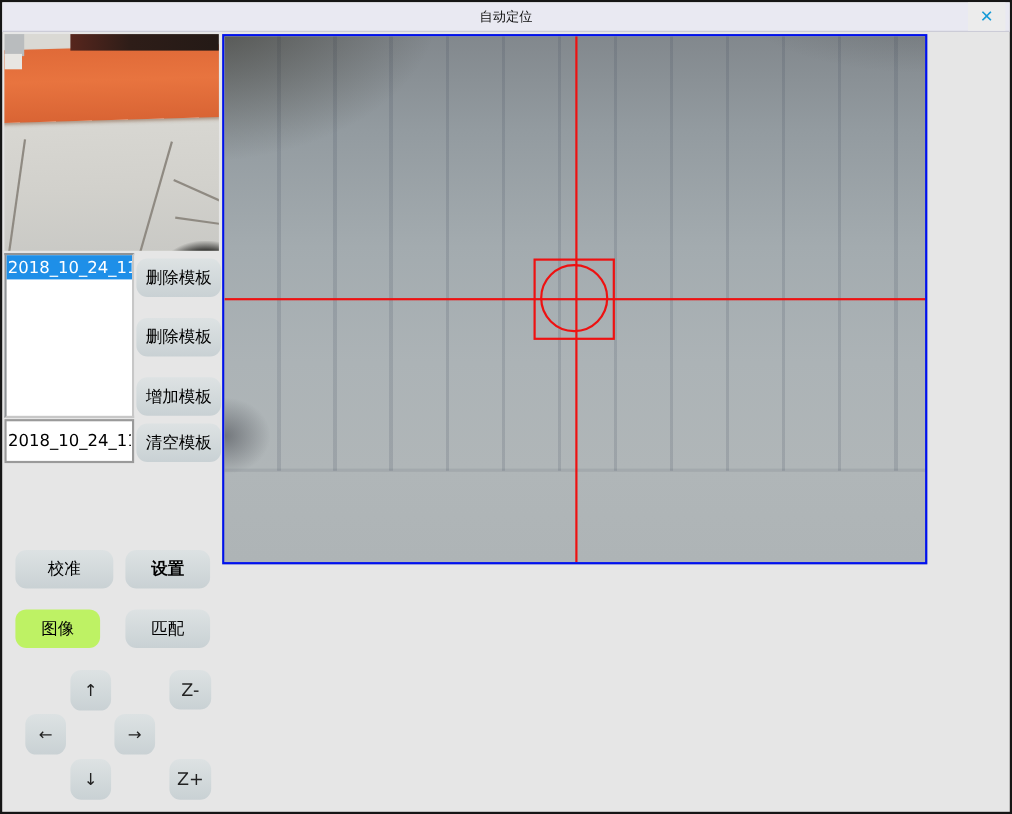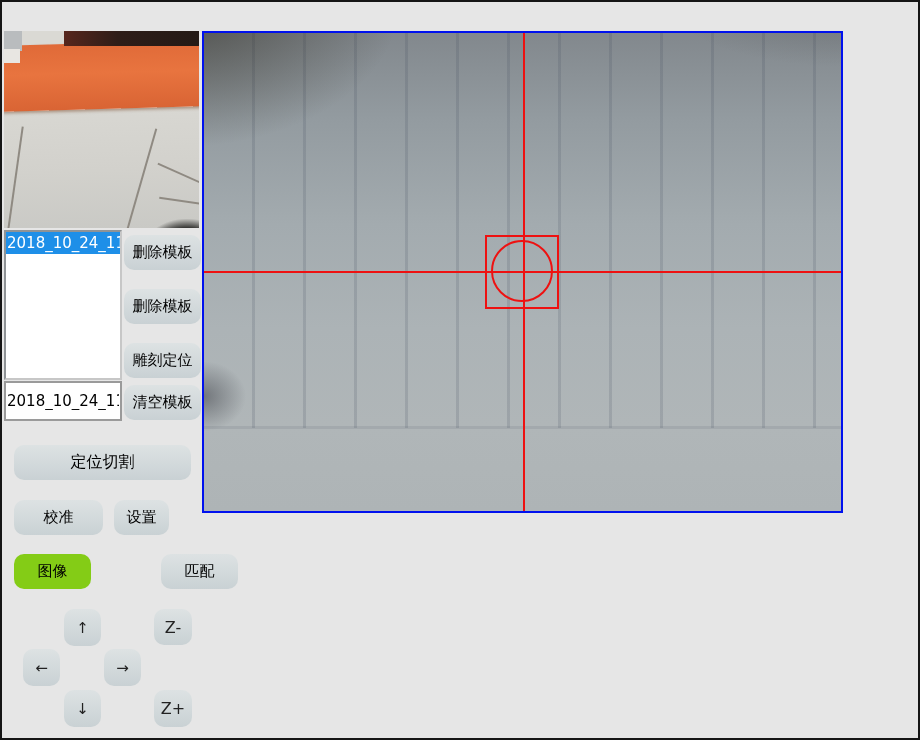--- a/index.html
+++ b/index.html
@@ -69,21 +69,21 @@
     background:#fff;border:2px solid #9a9a9a;font-size:15px;color:#000;
     padding:0 1px;outline:none;
   }
   
   .btn{
     position:absolute;border:none;border-radius:10px;
     background:linear-gradient(180deg,#dde2e3 0%,#d2d9db 55%,#c9d1d4 100%);
     color:#000;font-size:15px;text-align:center;cursor:pointer;padding:0;
   }
   .btn-tmpl{left:122px;width:77px;height:35px;text-align:center;}
-  .btn-red{background:#84cc16;}
+  .btn-red{background:#bef264;}
   .jog{font-size:15px;color:#222;}
   .jog-z{font-size:16px;}
   
   .camera{
     position:absolute;left:200px;top:29px;width:641px;height:482px;
     border:2px solid #0011ee;background:#a9b1b5;overflow:hidden;
   }
   .cam-base{position:absolute;inset:0;
     background:linear-gradient(180deg,#82888d 0%,#939ba0 18%,#a3abaf 40%,#acb3b6 62%,#b0b6b8 82%,#aeb4b6 100%);}
   .cam-lines{
@@ -103,20 +103,24 @@
   .crosshair-v{position:absolute;left:319px;top:0;width:2px;height:100%;background:#ee1111;}
   .crosshair-h{position:absolute;left:0;top:238px;width:100%;height:2px;background:#ee1111;}
   .target-square{position:absolute;left:281px;top:202px;width:74px;height:74px;border:2px solid #ee1111;}
   .target-circle{position:absolute;left:287px;top:207px;width:62px;height:62px;border:2px solid #ee1111;border-radius:50%;}
 </style>
 </head>
 <body>
 
 <div class="window">
 
+  <div class="titlebar">
+    <div class="title">自动定位</div>
+    <div class="close-btn">✕</div>
+  </div>
 
   <div class="thumb">
     <div class="thumb-base"></div>
     <div class="grout grout1"></div>
     <div class="grout grout2"></div>
     <div class="grout grout3"></div>
     <div class="grout grout4"></div>
     <div class="thumb-blob"></div>
     <div class="thumb-orange"></div>
     <div class="thumb-topbar"></div>
@@ -125,28 +129,27 @@
   </div>
 
   <div class="listbox">
     <div class="list-item selected">2018_10_24_11</div>
   </div>
 
   <input class="name-input" type="text" value="2018_10_24_11" style="">
 
   <button class="btn btn-tmpl" style="top:233px;">删除模板</button>
   <button class="btn btn-tmpl" style="top:287px;">删除模板</button>
-  <button class="btn btn-tmpl" style="top:341px;">雕刻定位</button>
+  <button class="btn btn-tmpl" style="top:341px;">增加模板</button>
   <button class="btn btn-tmpl" style="top:383px;">清空模板</button>
 
-  <button class="btn" style="left:12px;top:443px;width:177px;height:35px;font-size:16px;">定位切割</button>
   <button class="btn" style="left:12px;top:498px;width:89px;height:35px;">校准</button>
-  <button class="btn" style="left:112px;top:498px;width:55px;height:35px;">设置</button>
+  <button class="btn" style="left:112px;top:498px;width:77px;height:35px;font-weight:bold;">设置</button>
   <button class="btn btn-red" style="left:12px;top:552px;width:77px;height:35px;">图像</button>
-  <button class="btn" style="left:112px;top:552px;width:77px;height:35px;margin-left:47px;">匹配</button>
+  <button class="btn" style="left:112px;top:552px;width:77px;height:35px;">匹配</button>
 
   <button class="btn jog" style="left:62px;top:607px;width:37px;height:37px;">↑</button>
   <button class="btn jog jog-z" style="left:152px;top:607px;width:38px;height:36px;">Z-</button>
   <button class="btn jog" style="left:21px;top:647px;width:37px;height:37px;">←</button>
   <button class="btn jog" style="left:102px;top:647px;width:37px;height:37px;">→</button>
   <button class="btn jog" style="left:62px;top:688px;width:37px;height:37px;">↓</button>
   <button class="btn jog jog-z" style="left:152px;top:688px;width:38px;height:37px;">Z+</button>
 
   <div class="camera">
     <div class="cam-base"></div>

